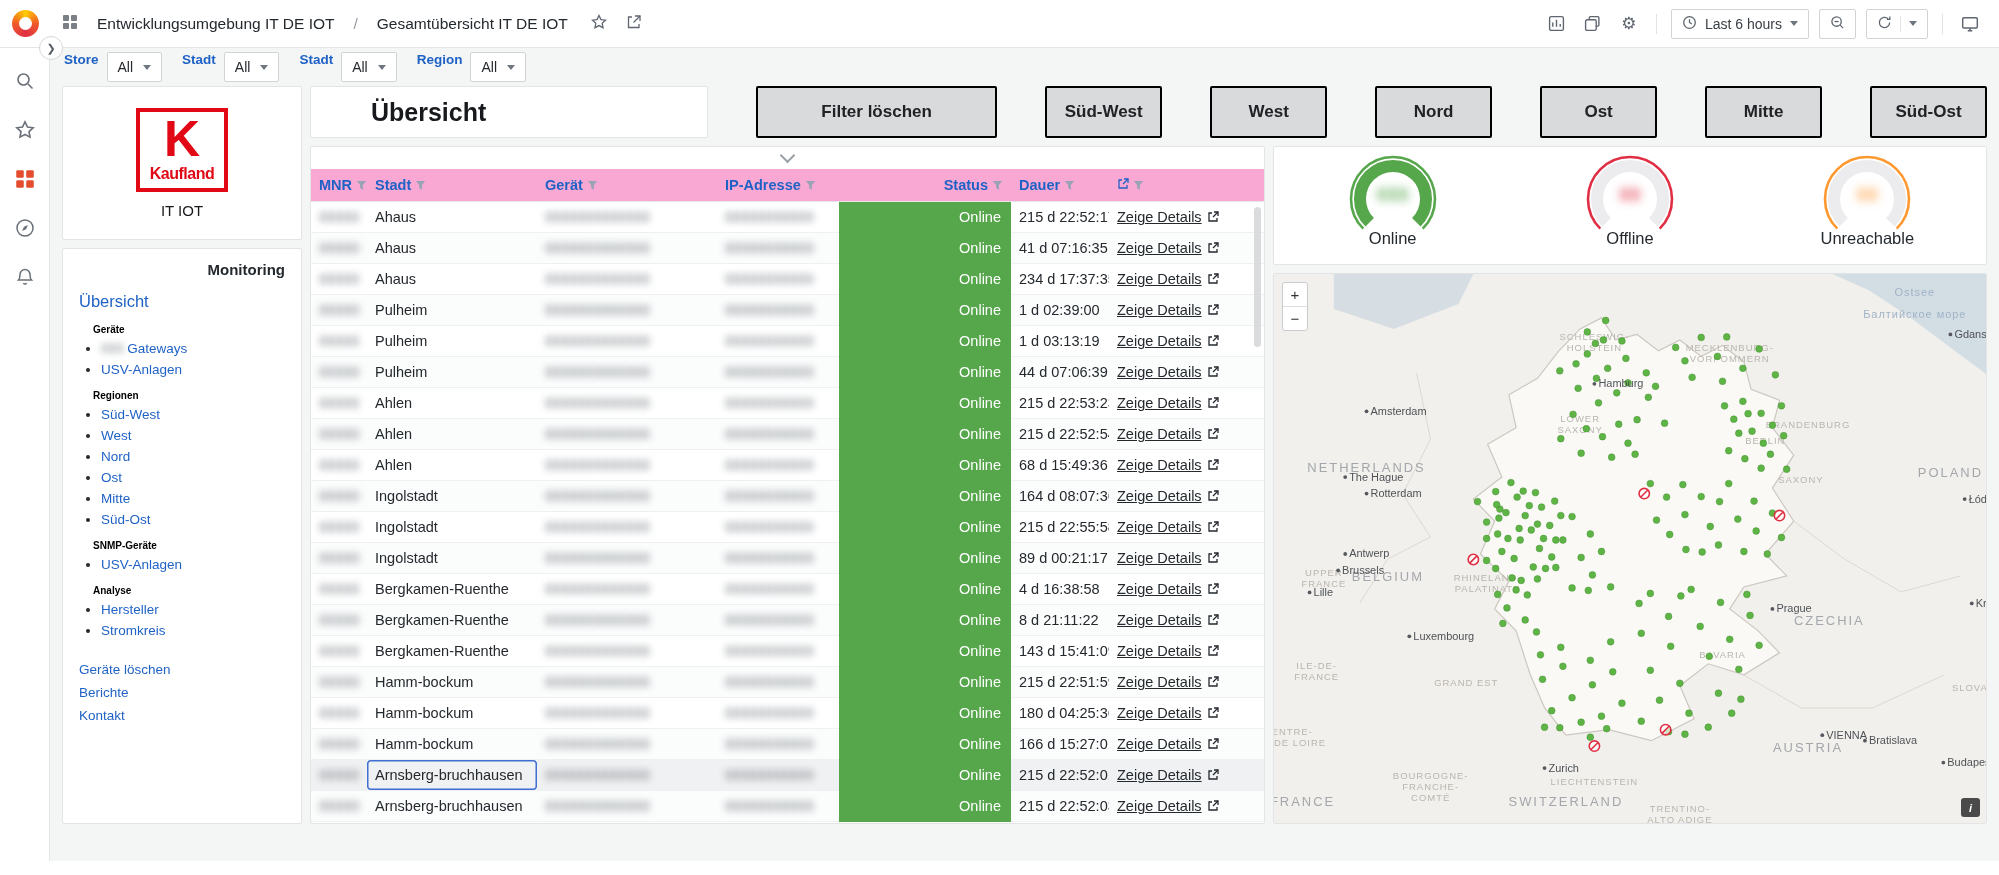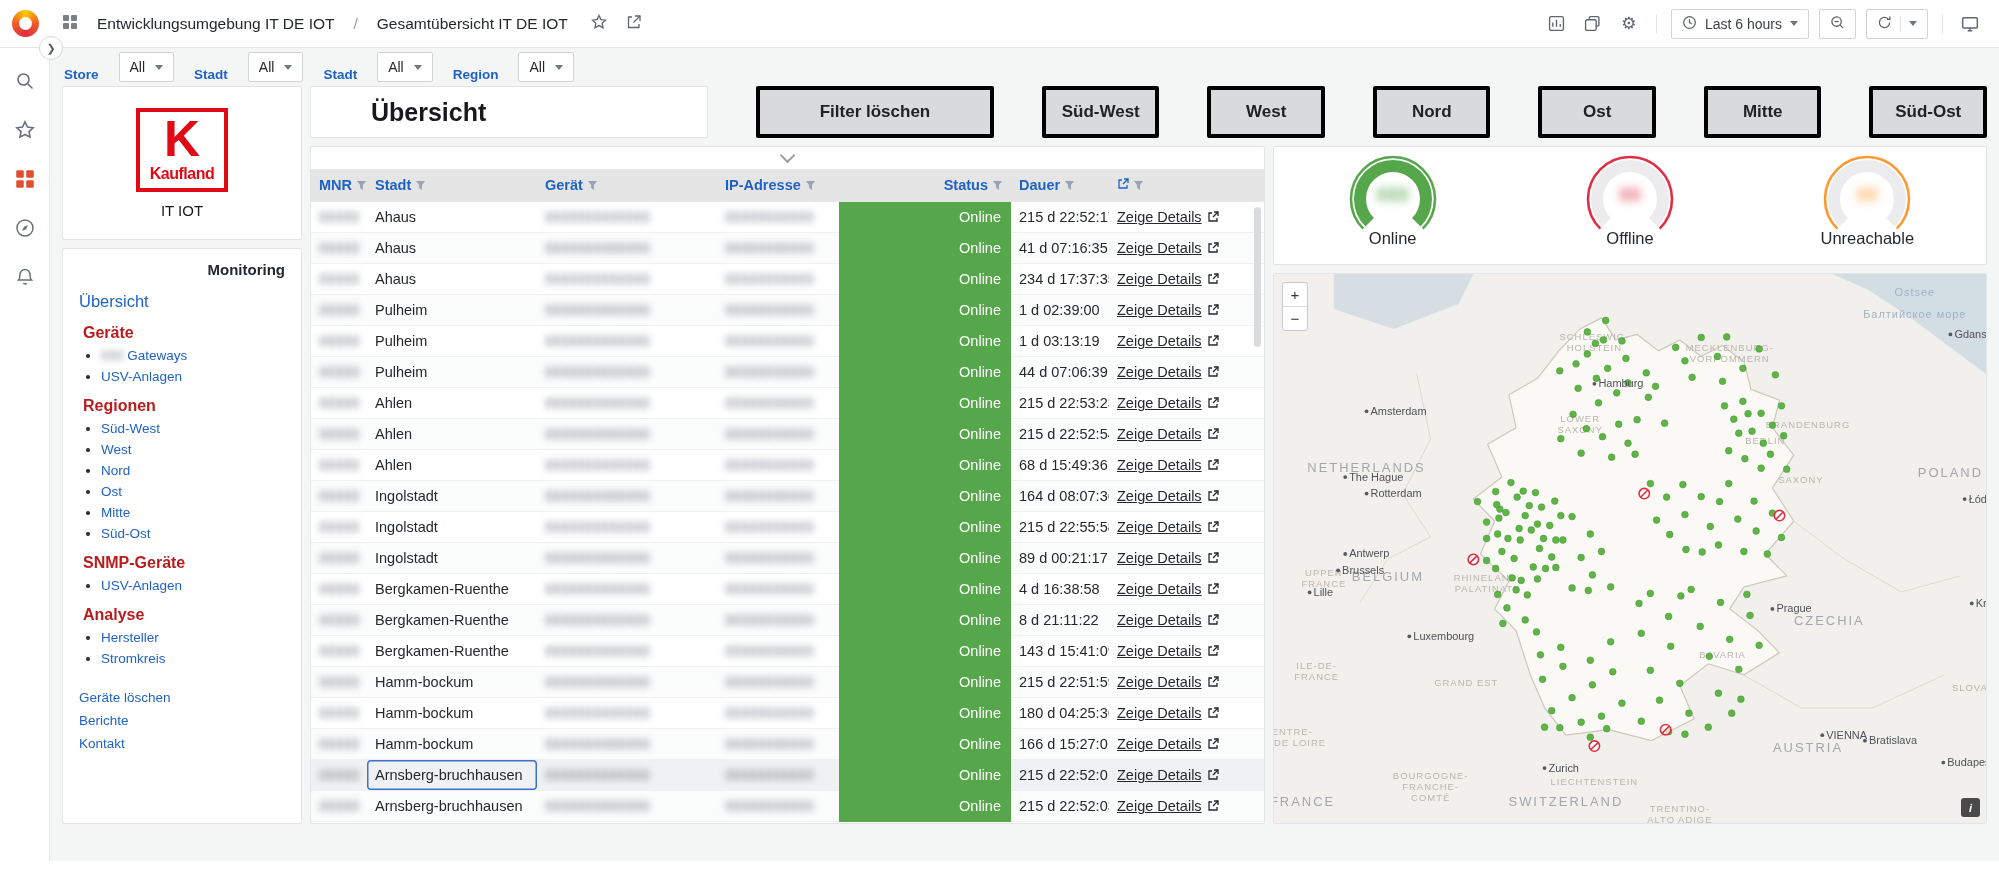--- a/index.html
+++ b/index.html
@@ -19,56 +19,56 @@
   .tb-btn{display:flex;align-items:center;gap:8px;height:30px;border:1px solid #d2d3d5;border-radius:2px;background:#fff;padding:0 10px;font-size:14px;color:#3a3f45;cursor:pointer;font-family:inherit;}
   .caret{width:0;height:0;border-left:4.5px solid transparent;border-right:4.5px solid transparent;border-top:5px solid #6e7680;display:inline-block;}
   .split{width:1px;height:16px;background:#e2e3e5;}
   
   .sidebar{position:absolute;top:48px;left:0;width:50px;height:813px;background:#fff;border-right:1px solid #e4e5e6;display:flex;flex-direction:column;align-items:center;padding-top:20px;gap:23px;box-sizing:border-box;z-index:2;}
   .side-icon{width:26px;height:26px;display:flex;align-items:center;justify-content:center;cursor:pointer;}
   .expand-btn{position:absolute;top:36px;left:39px;width:22px;height:22px;border-radius:50%;background:#fff;border:1px solid #d6d7d9;display:flex;align-items:center;justify-content:center;font-size:11px;color:#555c63;z-index:5;cursor:pointer;}
   
   .app{position:absolute;top:48px;left:50px;right:0;height:813px;background:#f4f5f5;box-sizing:border-box;}
   .filter-row{display:flex;align-items:center;gap:20px;height:38px;padding-left:14px;}
-  .filter-group{display:flex;align-items:flex-end;gap:20px;}
+  .filter-group{display:flex;align-items:flex-start;gap:8px;}
   .filter-label{color:#1f62c5;font-size:13.5px;font-weight:600;}
   .filter-box{display:flex;align-items:center;gap:10px;background:#fff;border:1px solid #d2d3d5;border-radius:2px;height:28px;padding:0 10px;font-size:14px;color:#24292e;cursor:pointer;}
   .content{display:flex;gap:8px;padding:0 12px;}
   .panel{background:#fff;border:1px solid #e3e4e6;border-radius:2px;box-sizing:border-box;}
   .leftcol{width:240px;display:flex;flex-direction:column;gap:8px;}
   .rightcol{flex:1;display:flex;flex-direction:column;gap:8px;}
   
   .kaufland-panel{height:154px;display:flex;flex-direction:column;align-items:center;justify-content:center;}
   .klogo{border:4px solid #e10915;padding:2px 10px 5px;display:flex;flex-direction:column;align-items:center;background:#fff;}
   .klogo .kletter{font-size:50px;font-weight:900;color:#e10915;line-height:1;}
   .klogo .kword{font-size:16px;font-weight:700;color:#e10915;letter-spacing:-0.5px;margin-top:1px;}
   .ksub{margin-top:10px;font-size:15px;color:#17191c;}
   
   .monitoring-panel{flex:1;padding:12px 16px;overflow:hidden;}
   .mon-title{text-align:right;font-weight:700;font-size:15px;margin-bottom:14px;}
   .mon-overview{display:block;color:#1f62c5;font-size:16.5px;margin:6px 0 4px;text-decoration:none;}
-  .mon-section-title{font-size:16px;font-weight:700;color:#b91c1c;margin:13px 4px 4px;}
+  .mon-section-title{font-size:10px;font-weight:700;color:#000000;margin:13px 14px 4px;}
   .mon-list{margin:0;padding-left:22px;list-style:disc;}
   .mon-list li{font-size:13.5px;margin:6px 0;color:#24292e;}
   .mon-link{color:#1f62c5;text-decoration:none;}
   .mon-footer{margin-top:24px;display:flex;flex-direction:column;gap:8px;}
   .mon-footer-link{color:#1f62c5;font-size:13.5px;text-decoration:none;}
   
   .toprow{display:flex;gap:8px;height:52px;}
   .title-panel{width:398px;display:flex;align-items:center;padding-left:60px;font-size:25px;font-weight:700;color:#17191c;}
-  .region-btn{flex:1;display:flex;align-items:center;justify-content:center;background:#d9dadc;border:4px solid #000000;border-radius:2px;font-size:17px;font-weight:600;color:#202226;cursor:pointer;margin-left:40px;}
+  .region-btn{flex:1;display:flex;align-items:center;justify-content:center;background:#d9dadc;border:2px solid #000000;border-radius:2px;font-size:17px;font-weight:600;color:#202226;cursor:pointer;margin-left:40px;}
   .region-btn.wide{flex:2.1;}
   
   .bottomrow{display:flex;gap:8px;height:678px;}
   .table-panel{width:955px;position:relative;overflow:hidden;padding:0;}
   .collapse-strip{height:22px;display:flex;align-items:center;justify-content:center;}
   .chev-down{width:9px;height:9px;border-right:2px solid #9aa0a6;border-bottom:2px solid #9aa0a6;transform:rotate(45deg);margin-top:-5px;cursor:pointer;}
   table.tbl{width:100%;border-collapse:collapse;table-layout:fixed;font-size:14.5px;}
   .tbl col.c0{width:56px}.tbl col.c1{width:170px}.tbl col.c2{width:180px}.tbl col.c3{width:122px}.tbl col.c4{width:172px}.tbl col.c5{width:98px}
-  .tbl th{height:32px;background:#e5e5e5;text-align:left;color:#1f62c5;font-weight:600;padding:0 8px;border-bottom:1px solid #e6e7e9;white-space:nowrap;overflow:hidden;}
+  .tbl th{height:32px;background:#f9a8d4;text-align:left;color:#1f62c5;font-weight:600;padding:0 8px;border-bottom:1px solid #e6e7e9;white-space:nowrap;overflow:hidden;}
   .tbl th.right{text-align:right;}
   .tbl th svg.funnel{margin-left:4px;vertical-align:-1px;}
   .tbl td{height:30px;padding:0 8px;border-bottom:1px solid #eef0f1;white-space:nowrap;overflow:hidden;background:#fff;}
   .tbl tr:nth-child(even) td{background:#fbfcfc;}
   .tbl td.c-status{background:#56a64b !important;color:#fff;text-align:right;border-bottom:1px solid #56a64b;padding-right:10px;}
   .tbl tr.selected td{background:#f0f1f2 !important;}
   .tbl tr.selected td.c-status{background:#56a64b !important;}
   .tbl td.focus{background:#fff !important;box-shadow:inset 0 0 0 1.5px #3f6fd1;border-radius:4px;}
   .details-link{color:#24292e;text-decoration:underline;display:inline-flex;align-items:center;gap:5px;}
   .redact{color:transparent;text-shadow:0 0 6px rgba(100,106,114,.85);user-select:none;}

